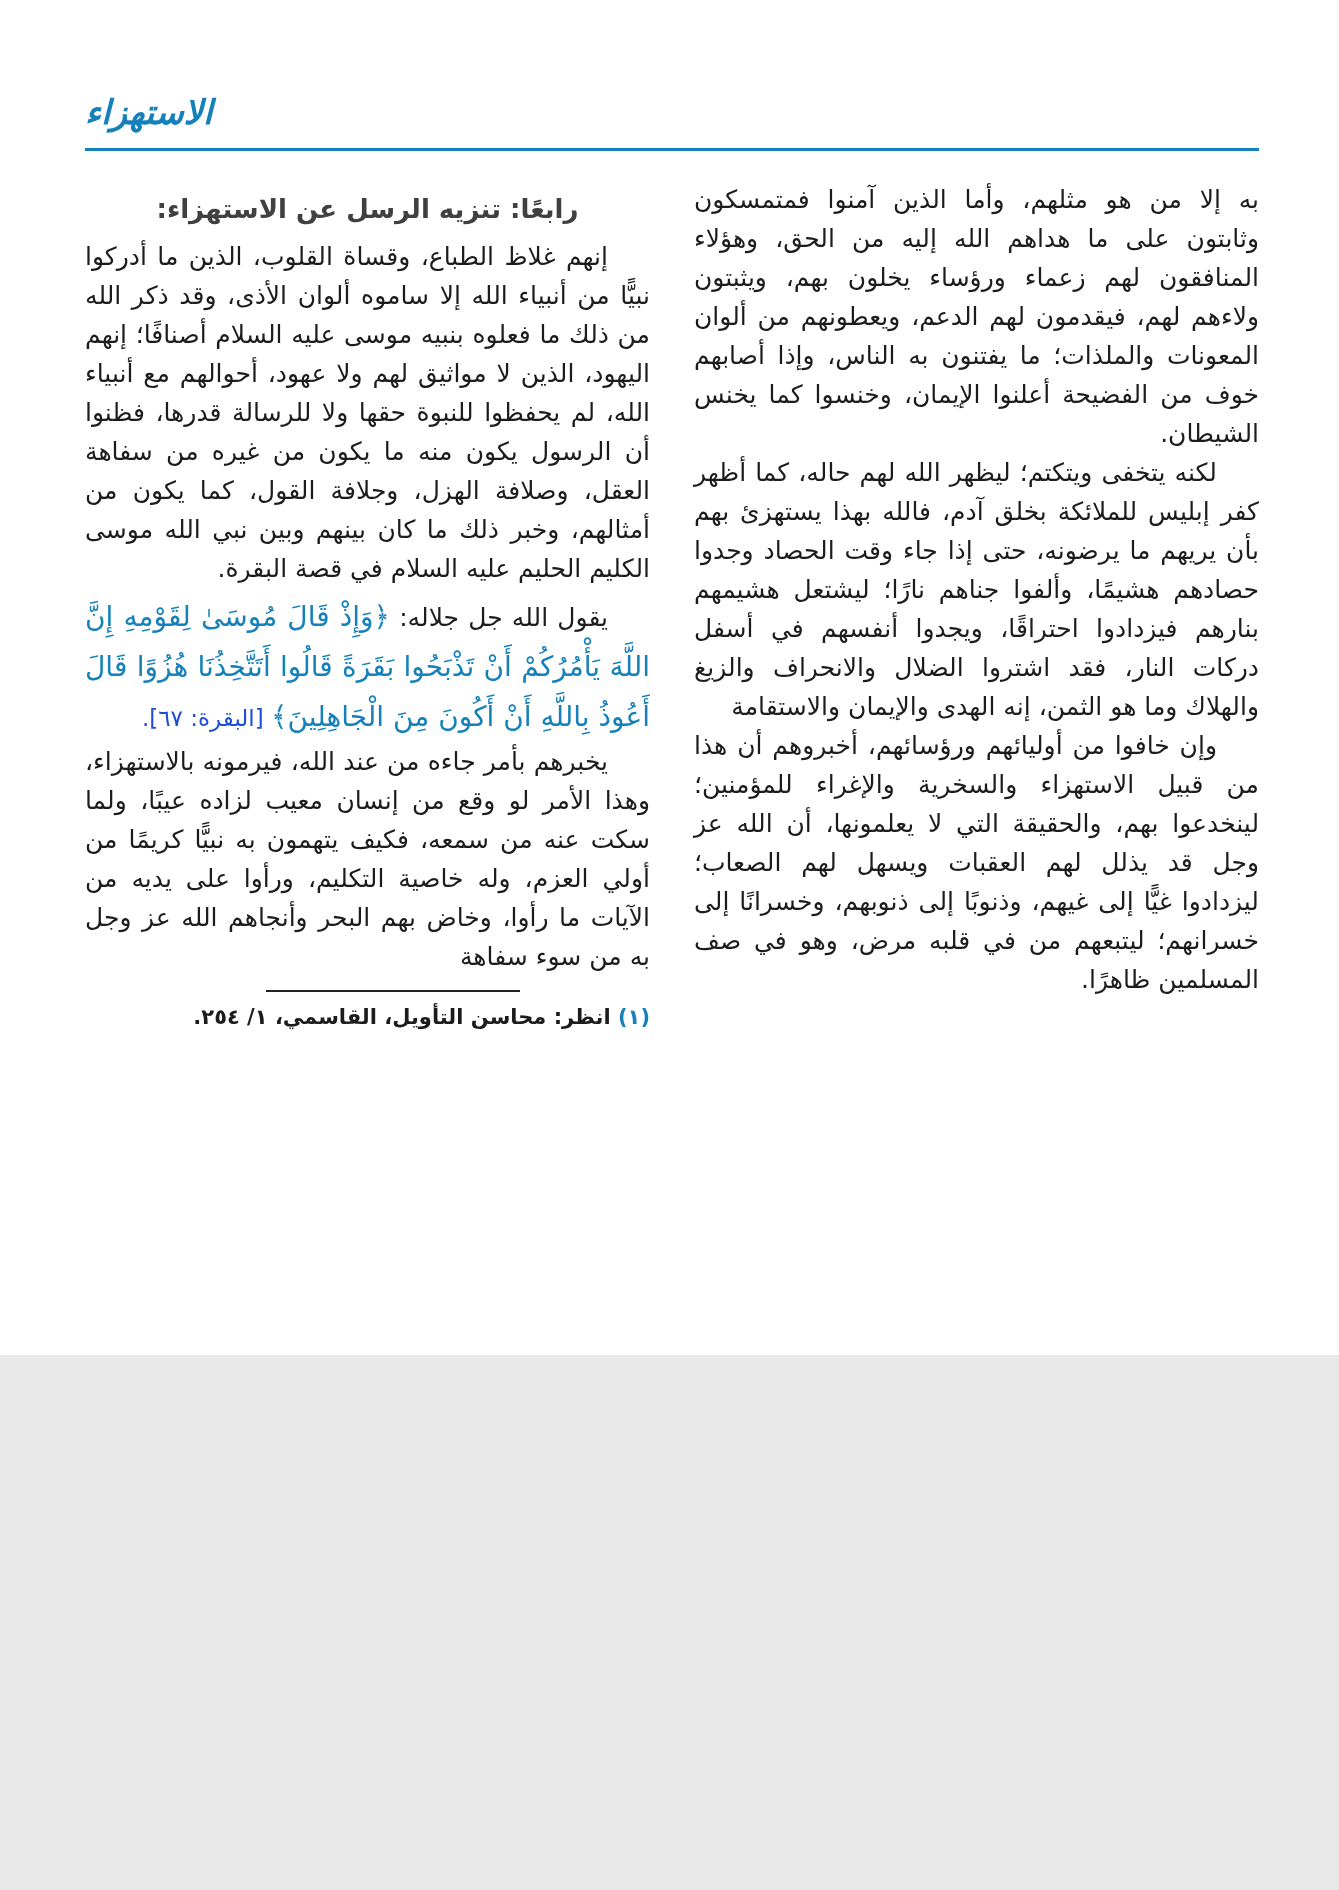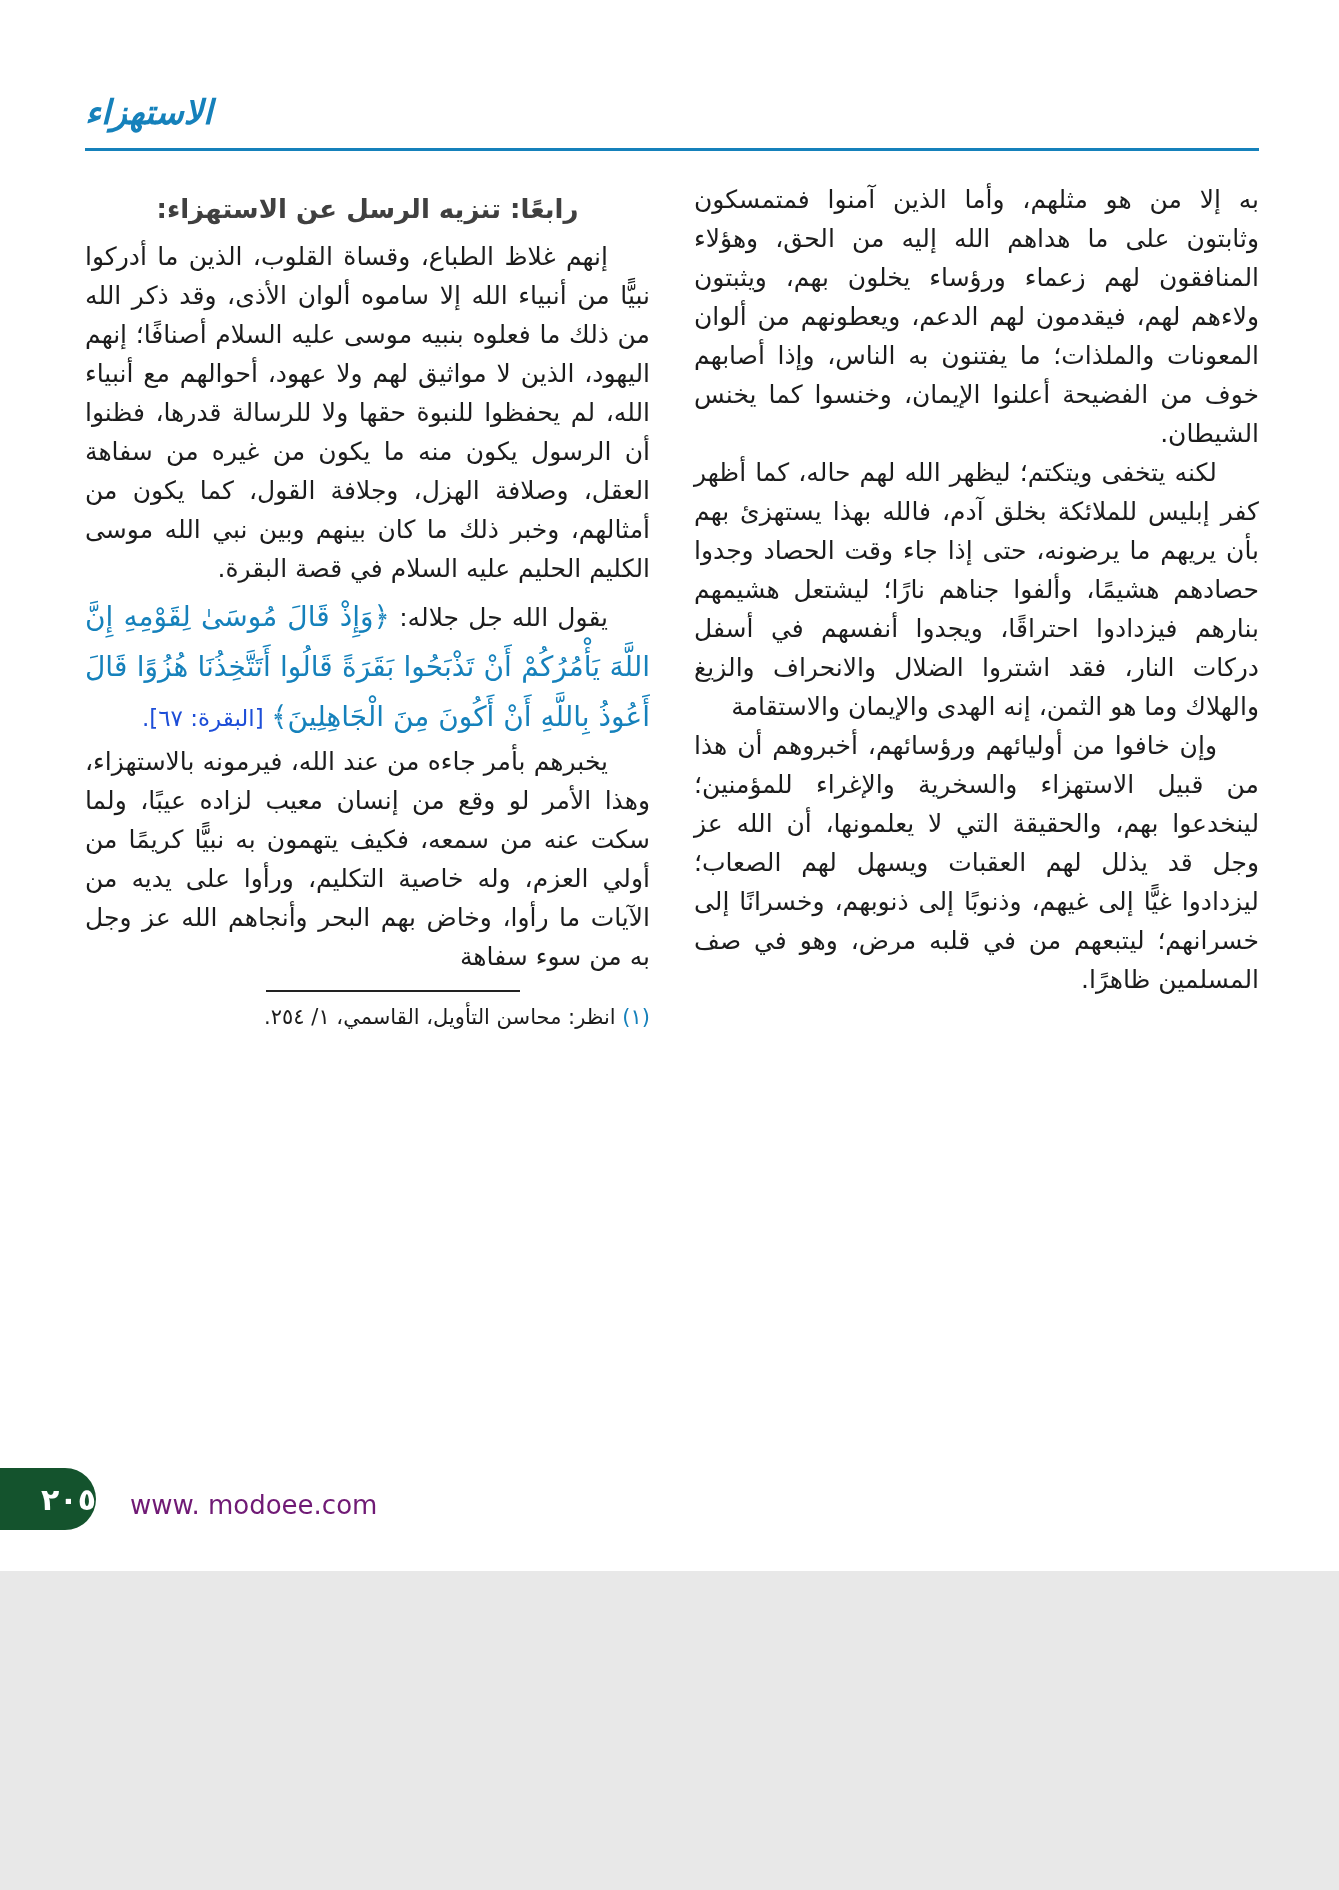--- a/index.html
+++ b/index.html
@@ -1,19 +1,19 @@
 <!DOCTYPE html>
 <html lang="ar"><head>
 <meta charset="utf-8">
 <style>
   html, body { margin: 0; padding: 0; background: #e8e8e8; }
   .page {
     position: relative;
     width: 1339px;
-    height: 1571px;
+    height: 1355px;
     margin: 0 auto;
     background: #ffffff;
     direction: rtl;
     font-family: "DejaVu Sans", sans-serif;
     color: #1c1c1c;
     overflow: hidden;
   }
   .header-title {
     position: absolute;
     top: 92px;
@@ -75,20 +75,21 @@
     width: 254px;
     border: none;
     border-top: 2px solid #222;
     margin: 14px 130px 10px auto;
   }
   .footnote {
     font-size: 21px;
     line-height: 30px;
     text-align: right;
     margin: 0;
+    font-weight: bold;
   }
   .footnote .fn-marker { color: #1581bb; }
   .page-number-tab {
     position: absolute;
     left: 0;
     top: 1468px;
     width: 96px;
     height: 62px;
     background: #14532d;
     border-radius: 0 31px 31px 0;

